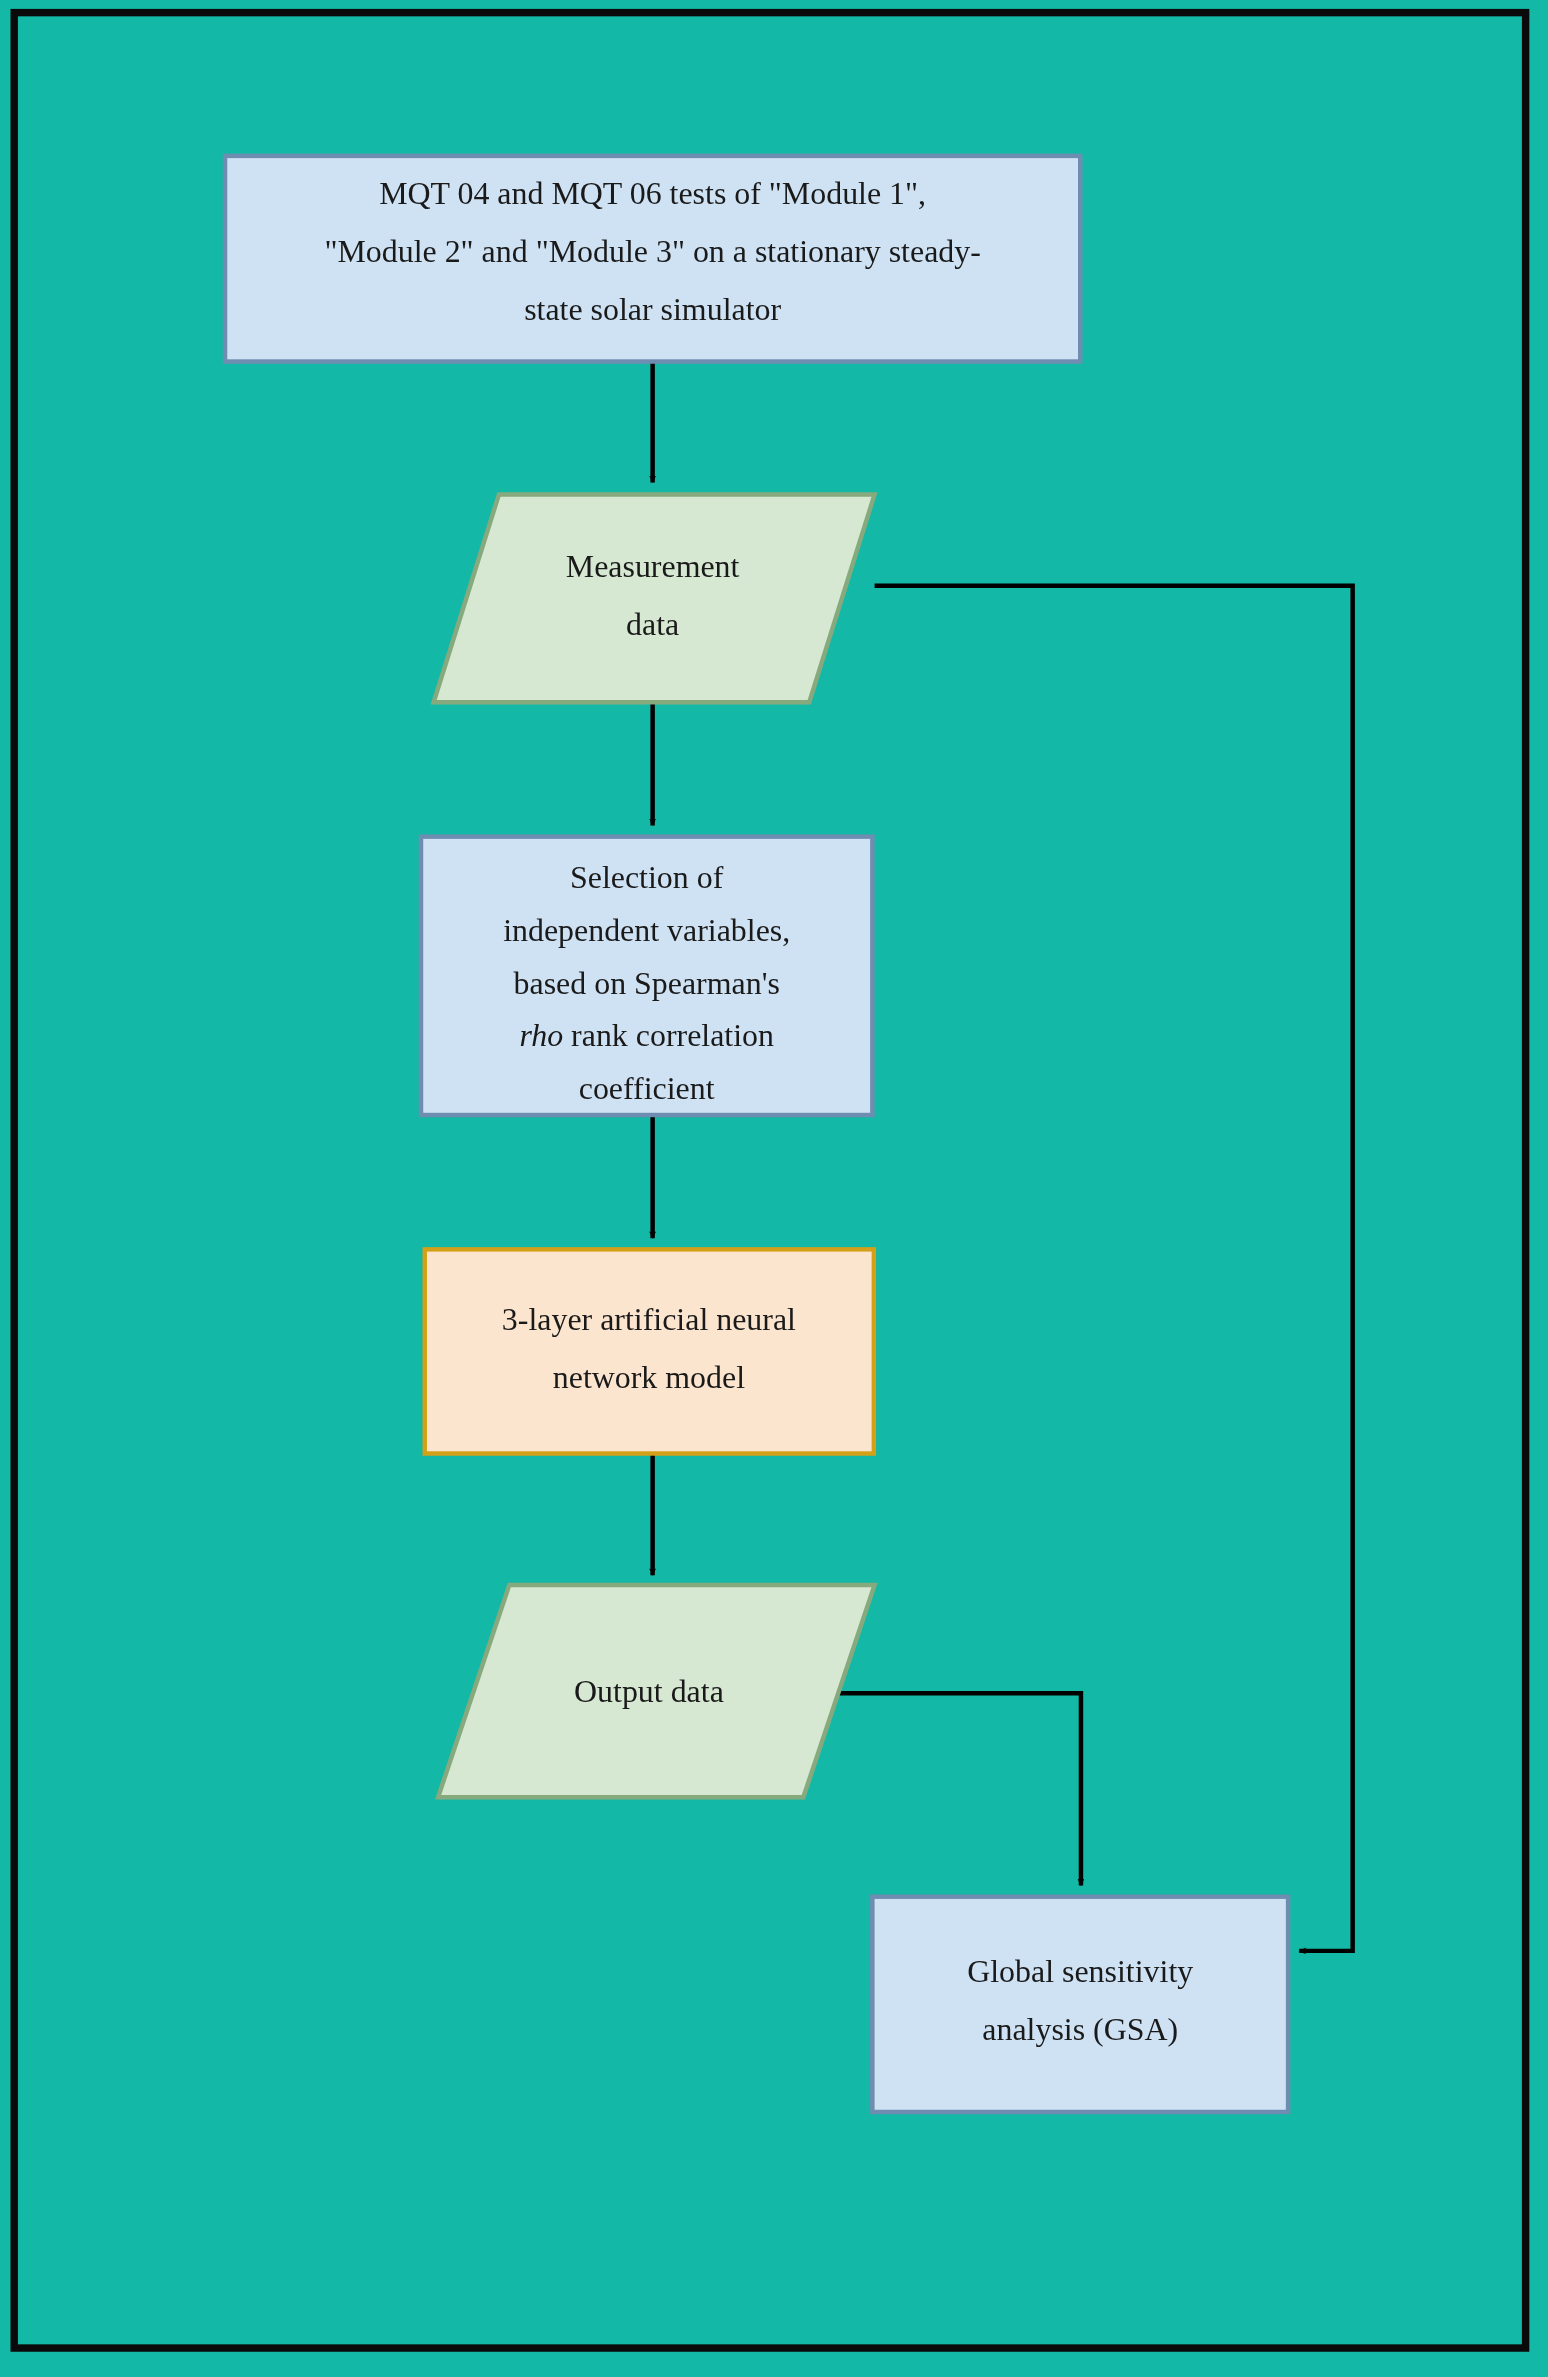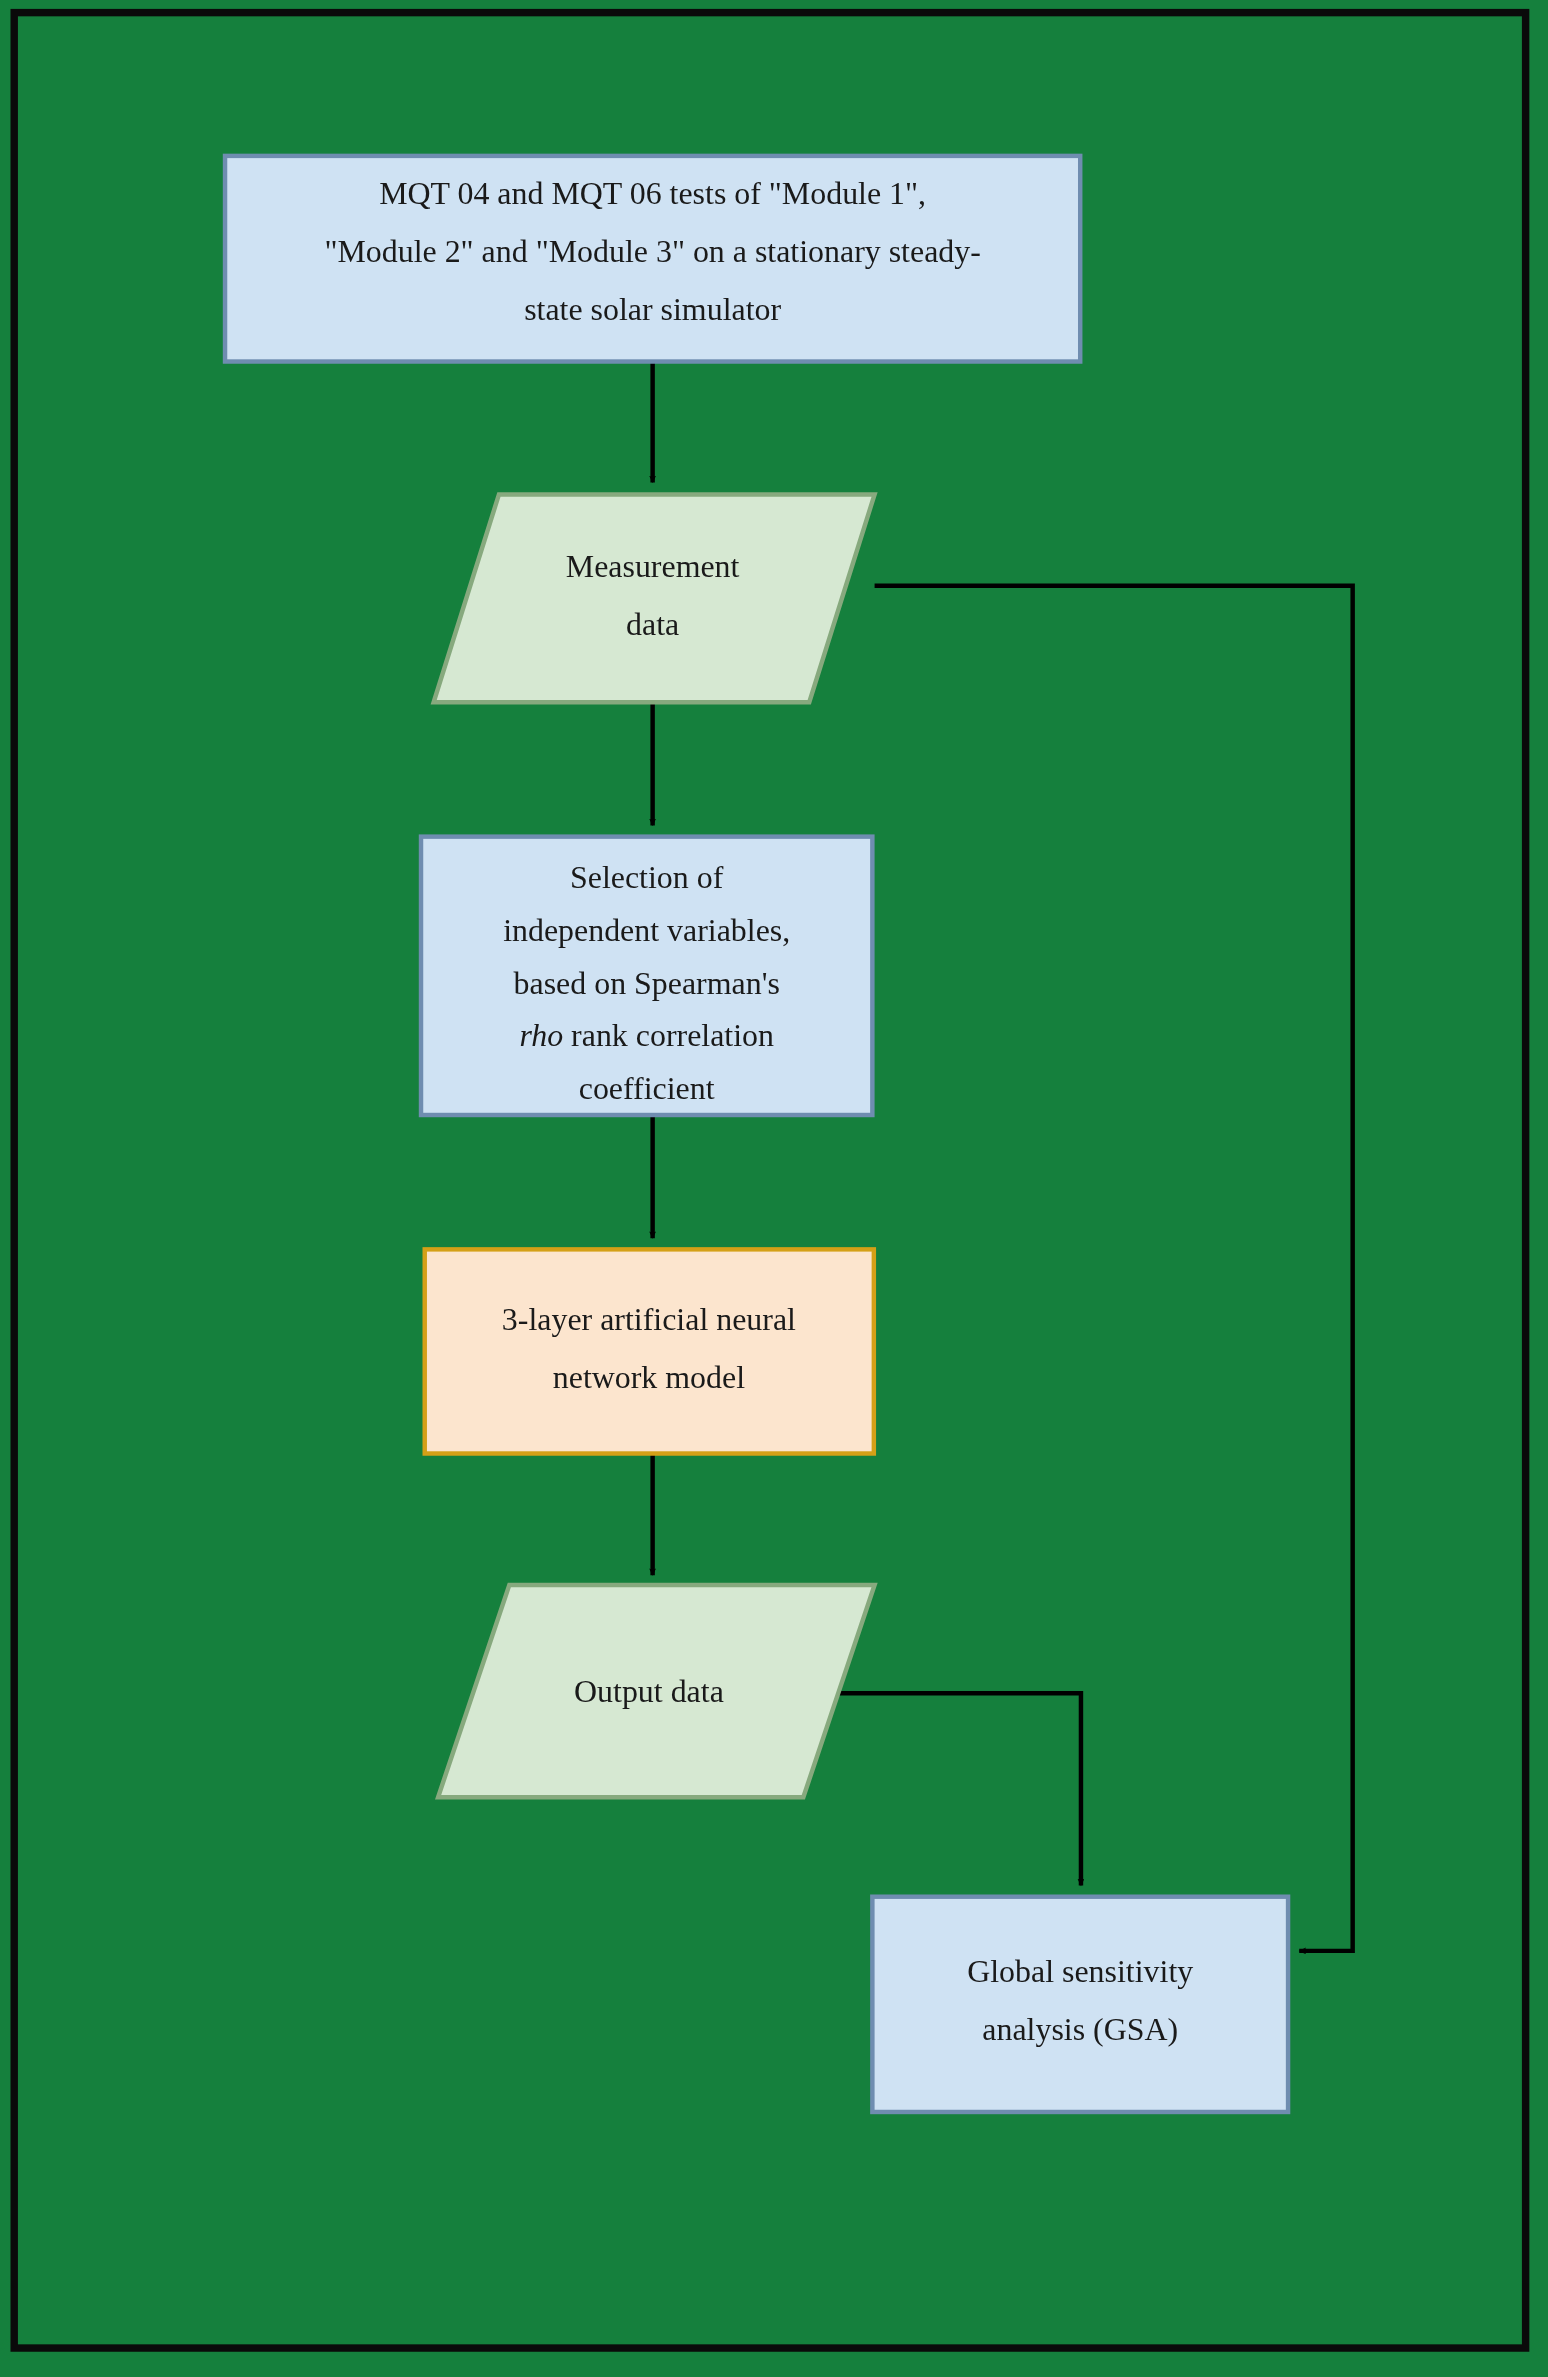--- a/index.html
+++ b/index.html
@@ -10,21 +10,21 @@
   body {
     width: 1548px;
     height: 2377px;
     font-family: "Liberation Serif", serif;
     overflow: hidden;
   }
   #figure-root {
     position: relative;
     width: 1548px;
     height: 2377px;
-    background: #15803d;
+    background: #14b8a6;
   }
   #flow-svg {
     position: absolute;
     left: 0;
     top: 0;
     width: 1548px;
     height: 2377px;
     display: block;
   }
   .node-text {

